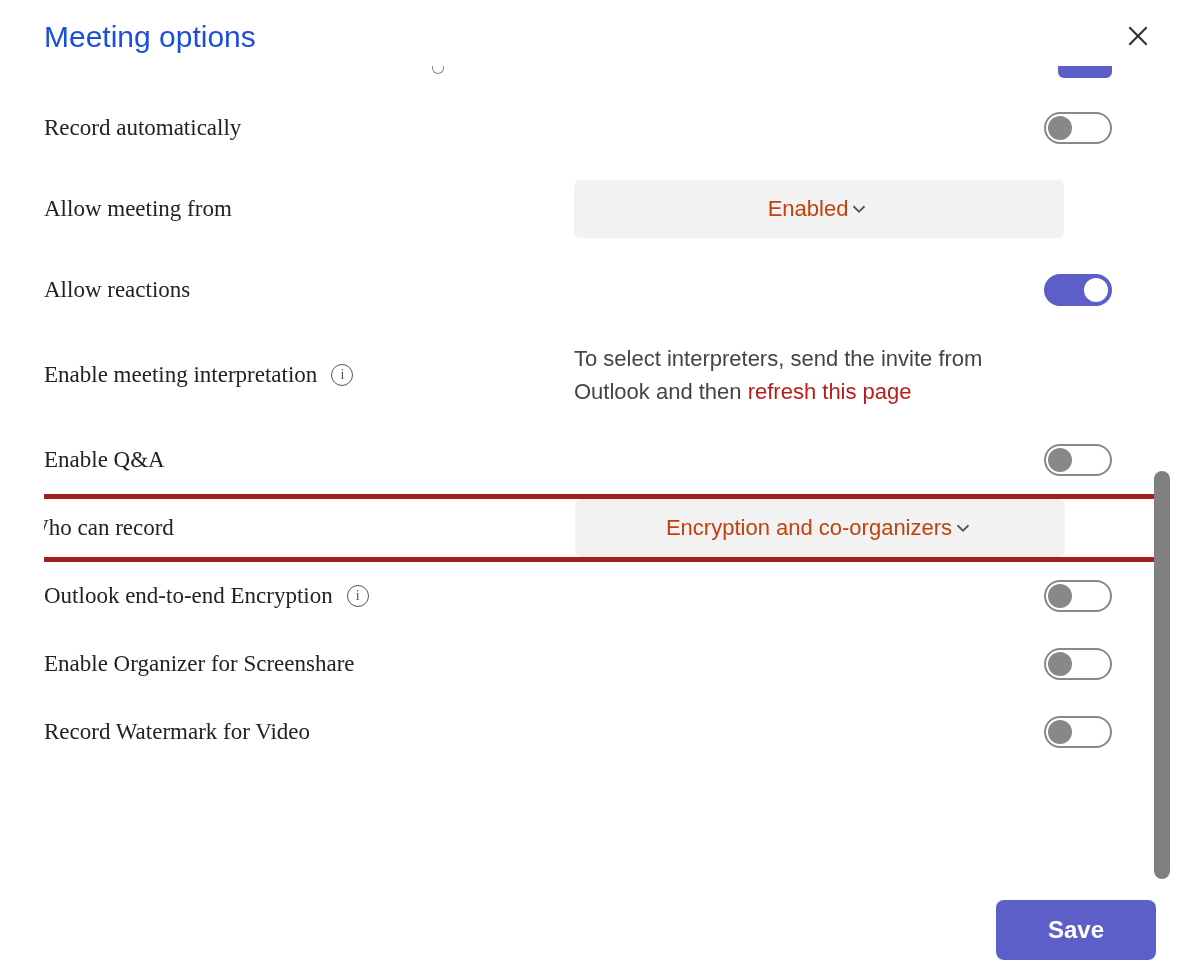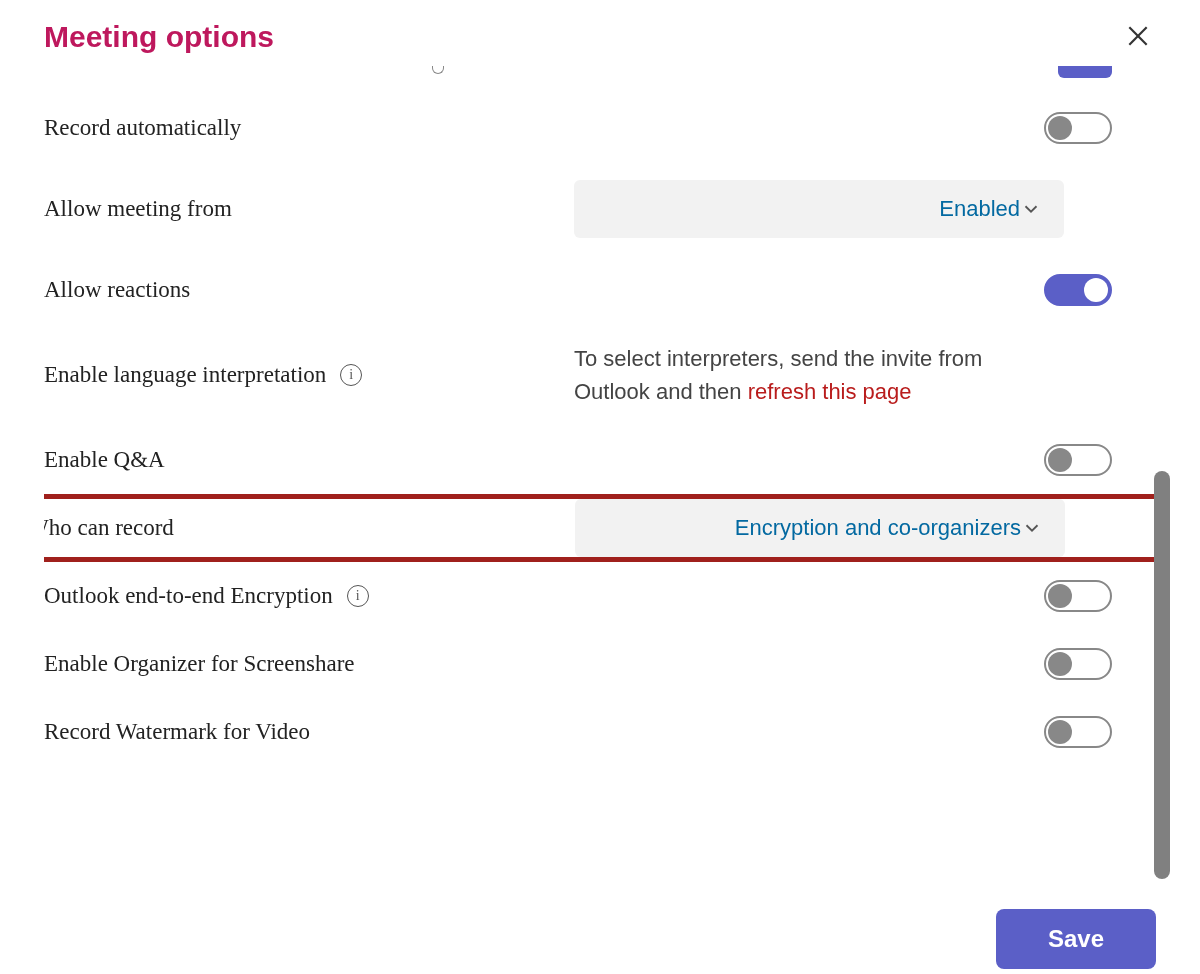--- a/index.html
+++ b/index.html
@@ -1,44 +1,44 @@
 <!DOCTYPE html>
 <html><head>
 <meta charset="utf-8">
 <style>
   * { box-sizing: border-box; margin: 0; padding: 0; }
   html, body { width: 1200px; height: 974px; font-family: "Segoe UI", Arial, sans-serif; background: #fff; }
   .dialog { position: relative; width: 1200px; height: 974px; }
   .header { display: flex; justify-content: space-between; align-items: flex-start; padding: 20px 44px 10px 44px; }
-  .title { font-size: 30px; font-weight: 700; color: #be185d; }
+  .title { font-size: 30px; font-weight: 400; color: #1d4ed8; }
   .close-btn { width: 36px; height: 36px; display: flex; align-items: center; justify-content: center; cursor: pointer; color: #333; }
   .close-btn svg { width: 26px; height: 26px; stroke: #333; stroke-width: 2; }
   .content-wrap { position: relative; padding: 0 44px 20px 44px; }
   .scroll-area { height: 760px; overflow: hidden; position: relative; }
   .row { display: flex; align-items: center; min-height: 62px; padding: 18px 0; }
   .row-tall { min-height: 88px; }
   .label-col { flex: 0 0 530px; display: flex; align-items: center; gap: 10px; font-size: 23px; color: #222; font-family: Liberation Serif, serif; }
   .value-col { flex: 1; display: flex; align-items: center; }
   .value-col.right { justify-content: flex-end; padding-right: 44px; }
   .info-icon { width: 22px; height: 22px; border: 1.5px solid #555; border-radius: 50%; display: inline-flex; align-items: center; justify-content: center; font-size: 14px; color: #555; margin-left: 4px; }
   
   .toggle { position: relative; width: 68px; height: 32px; border-radius: 16px; cursor: pointer; }
   .toggle.off { background: #fff; border: 2px solid #888; }
   .toggle.off .knob { position: absolute; left: 2px; top: 2px; width: 24px; height: 24px; border-radius: 50%; background: #888; }
   .toggle.on { background: #5b5fc7; border: 2px solid #5b5fc7; }
   .toggle.on .knob { position: absolute; right: 2px; top: 2px; width: 24px; height: 24px; border-radius: 50%; background: #fff; }
   
-  .dropdown { width: 490px; height: 58px; background: #f2f2f2; border-radius: 6px; display: flex; align-items: center; justify-content: flex-end; padding: 0 22px; font-size: 22px; color: #0369a1; cursor: pointer; }
+  .dropdown { width: 490px; height: 58px; background: #f2f2f2; border-radius: 6px; display: flex; align-items: center; justify-content: center; padding: 0 22px; font-size: 22px; color: #c2410c; cursor: pointer; }
   .dropdown .chev { display: flex; }
   .dropdown .chev svg { width: 22px; height: 22px; stroke: #555; stroke-width: 2; fill: none; }
   .hint-text { font-size: 22px; color: #444; line-height: 1.5; width: 490px; }
   .hint-text a { color: #b91c1c; text-decoration: none; }
   .highlight { border: 5px solid #a0201c; border-radius: 2px; padding: 0 10px 0 8px; margin-left: -30px; margin-right: -10px; }
   .scrollbar { position: absolute; right: 30px; top: 405px; width: 16px; height: 408px; background: #808080; border-radius: 8px; }
-  .footer { position: absolute; right: 44px; bottom: 5px; }
+  .footer { position: absolute; right: 44px; bottom: 14px; }
   .save-btn { width: 160px; height: 60px; background: #5b5fc7; color: #fff; font-size: 24px; font-weight: 600; border: none; border-radius: 8px; cursor: pointer; }
   .partial-blue { position: absolute; top: 0; right: 44px; width: 54px; height: 12px; background: #5b5fc7; border-radius: 0 0 6px 6px; }
   .partial-circle { position: absolute; top: -4px; left: 388px; width: 12px; height: 12px; border-radius: 0 0 12px 12px; border: 1.5px solid #888; border-top: none; }
 </style>
 </head>
 <body>
 
 <div class="dialog">
   <div class="header">
     <div class="title">Meeting options</div>
@@ -86,21 +86,21 @@
         <div class="label-col">Allow reactions</div>
         <div class="value-col right">
           <div class="toggle on">
               <div class="knob"></div>
             </div>
         </div>
       </div>
 
       <div class="row row-tall">
         <div class="label-col">
-          <span>Enable language interpretation</span>
+          <span>Enable meeting interpretation</span>
           <span class="info-icon">i</span>
         </div>
         <div class="value-col">
           <div class="hint-text">
             <span>To select interpreters, send the invite from Outlook and then </span><a href="#">refresh this page</a>
           </div>
         </div>
       </div>
 
       <div class="row">

